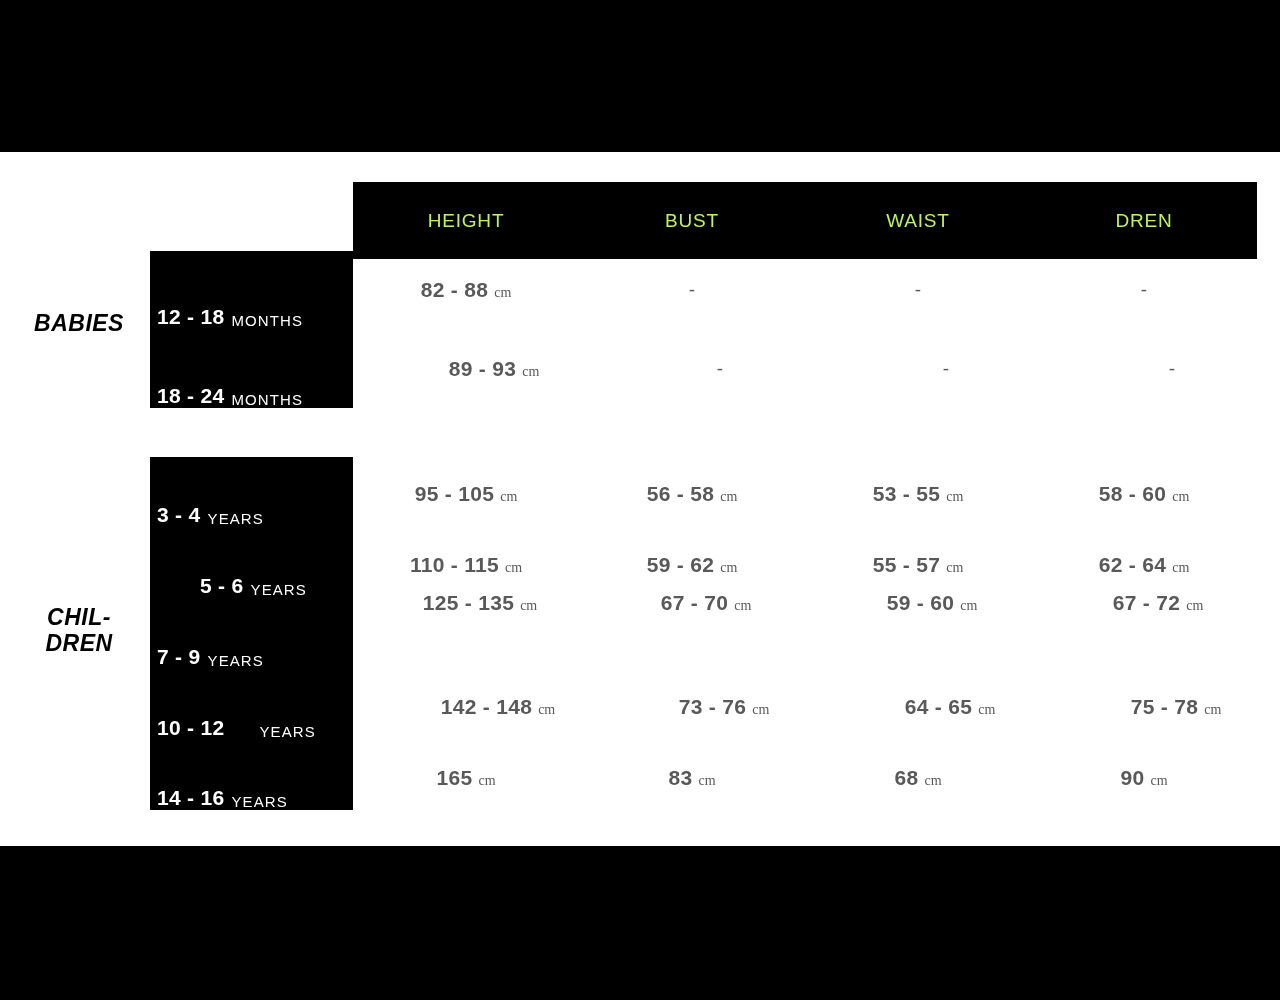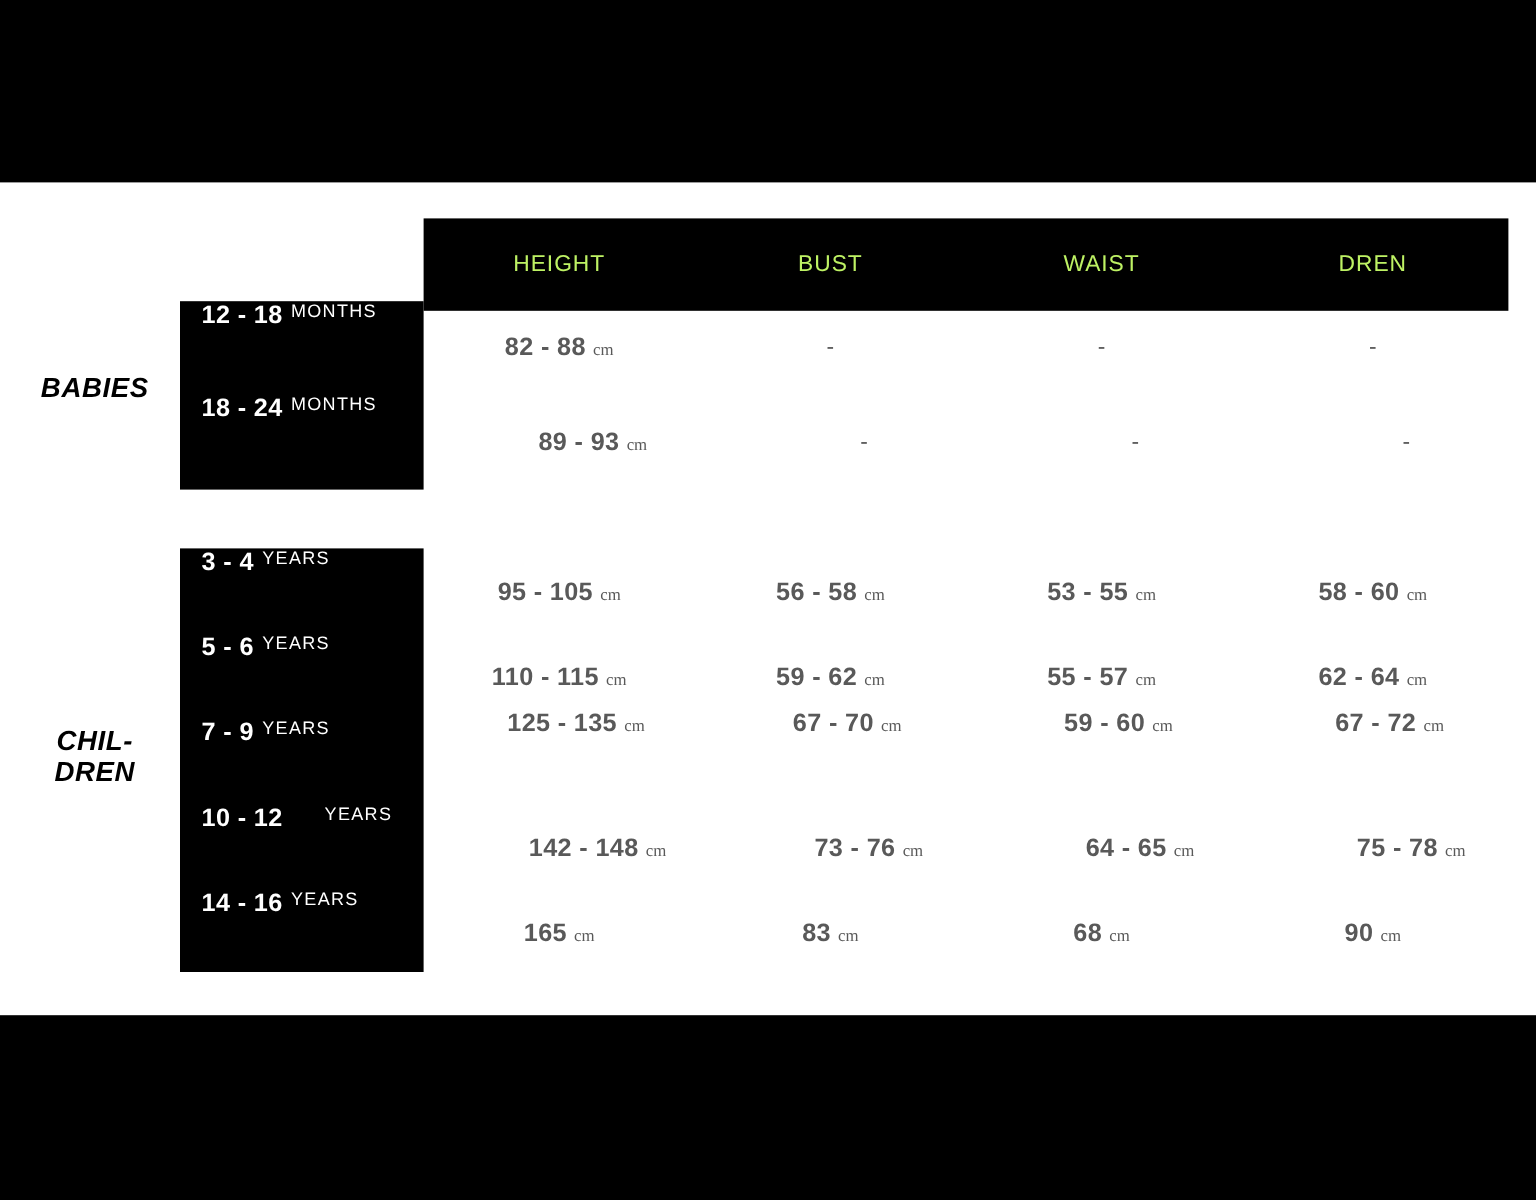--- a/index.html
+++ b/index.html
@@ -80,23 +80,23 @@
   .age-block.children {
     top: 457px;
     height: 353px;
   }
   
   .age-row {
     position: absolute;
     left: 150px;
     width: 203px;
     display: flex;
-    align-items: flex-start;
+    align-items: flex-end;
     color: #ffffff;
-    padding-left: 18px;
+    padding-left: 7px;
     box-sizing: border-box;
   }
   .age-row .num {
     font-weight: bold;
     font-size: 21px;
     letter-spacing: 0.3px;
   }
   .age-row .unit {
     font-size: 15px;
     margin-left: 7px;
@@ -206,21 +206,21 @@
       <span class="v">56 - 58</span><span class="u">cm</span>
     </div>
     <div class="cell">
       <span class="v">53 - 55</span><span class="u">cm</span>
     </div>
     <div class="cell">
       <span class="v">58 - 60</span><span class="u">cm</span>
     </div>
   </div>
 
-  <div class="age-row" style="top:528px;height:70px;">
+  <div class="age-row" style="top:528px;height:70px;margin-left:43px;">
     <span class="num">5 - 6</span>
     <span class="unit">YEARS</span>
   </div>
   <div class="meas-row" style="top:530px;height:70px;">
     <div class="cell">
       <span class="v">110 - 115</span><span class="u">cm</span>
     </div>
     <div class="cell">
       <span class="v">59 - 62</span><span class="u">cm</span>
     </div>

